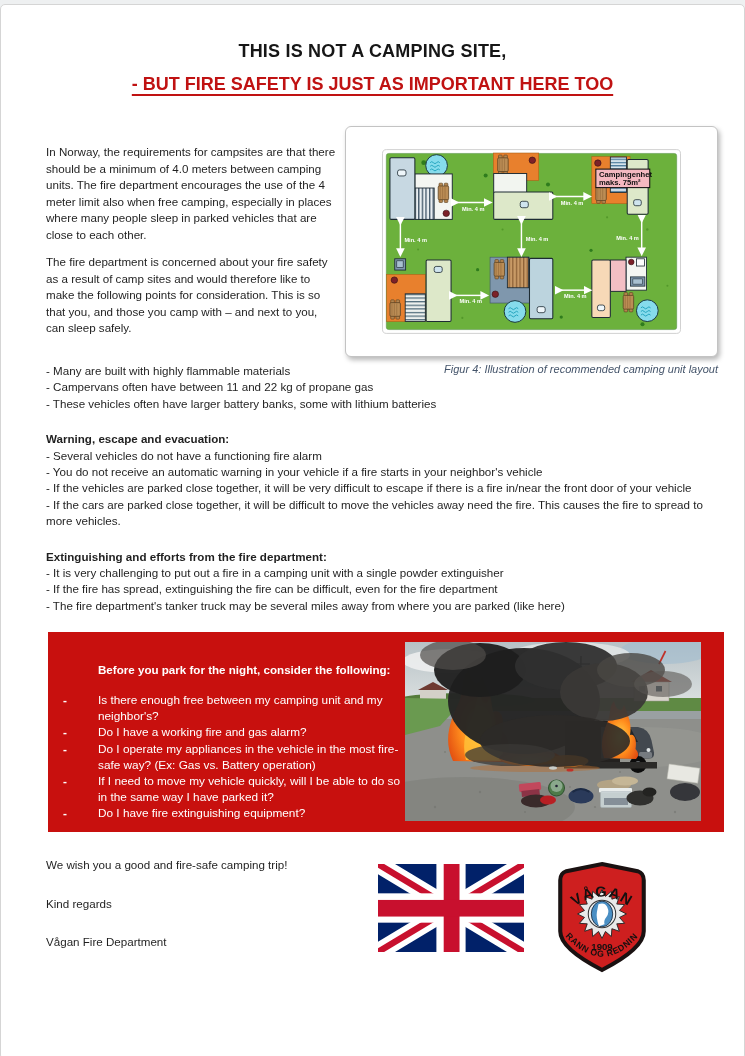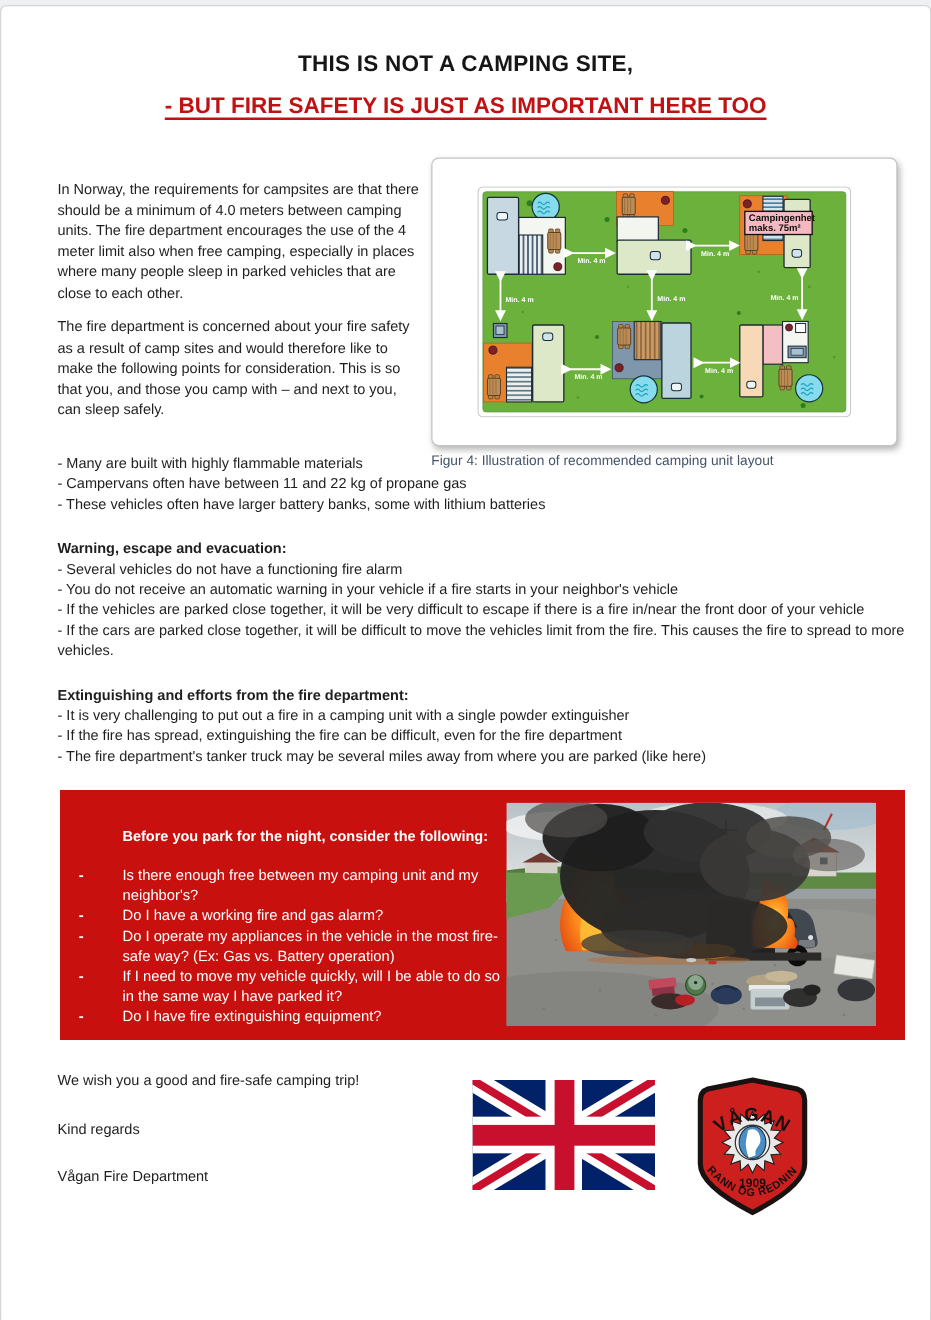--- a/index.html
+++ b/index.html
@@ -18,21 +18,21 @@
   .hdr h2{font-size:18px; font-weight:700; color:var(--title-red); margin-top:12px;
           text-decoration:underline; text-underline-offset:4px; text-decoration-thickness:2px;}
 
   
   .intro{position:absolute; left:45px; top:139px; width:293px; font-size:11.6px; line-height:16.5px;}
   .intro p + p{margin-top:11px;}
   .figwrap{position:absolute; left:344px; top:121px; width:373px;}
   .illu-frame{width:373px; height:231px; background:#fff; border:1px solid #c3c3c3; border-radius:6px;
               box-shadow:2px 3px 5px rgba(0,0,0,.28); padding:22px;}
   .illu-frame svg{display:block; width:100%; height:100%;}
-  .figcap{margin-top:6px; font-size:11px; color:var(--caption-gray);}
+  .figcap{margin-top:6px; font-size:11px; font-style:italic; color:var(--caption-gray);text-align:right;}
 
   
   .sections{position:absolute; left:45px; top:358px; width:678px; font-size:11.6px; line-height:16.4px;}
   .sec{margin-bottom:19px;}
   .sec h3{font-size:11.6px; font-weight:700;}
   .sec p{font-weight:400;}
 
   
   .red-box{position:absolute; left:47px; top:627px; width:676px; height:200px;
            background:var(--box-red); display:flex; align-items:flex-start; padding:10px 10px 10px 8px;}
@@ -224,21 +224,21 @@
     <section class="sec">
       <p>- Many are built with highly flammable materials</p>
       <p>- Campervans often have between 11 and 22 kg of propane gas</p>
       <p>- These vehicles often have larger battery banks, some with lithium batteries</p>
     </section>
     <section class="sec">
       <h3>Warning, escape and evacuation:</h3>
       <p>- Several vehicles do not have a functioning fire alarm</p>
       <p>- You do not receive an automatic warning in your vehicle if a fire starts in your neighbor's vehicle</p>
       <p>- If the vehicles are parked close together, it will be very difficult to escape if there is a fire in/near the front door of your vehicle</p>
-      <p>- If the cars are parked close together, it will be difficult to move the vehicles limit from the fire. This causes the fire to spread to more vehicles.</p>
+      <p>- If the cars are parked close together, it will be difficult to move the vehicles away need the fire. This causes the fire to spread to more vehicles.</p>
     </section>
     <section class="sec">
       <h3>Extinguishing and efforts from the fire department:</h3>
       <p>- It is very challenging to put out a fire in a camping unit with a single powder extinguisher</p>
       <p>- If the fire has spread, extinguishing the fire can be difficult, even for the fire department</p>
       <p>- The fire department's tanker truck may be several miles away from where you are parked (like here)</p>
     </section>
   </div>
 
   <div class="red-box">

